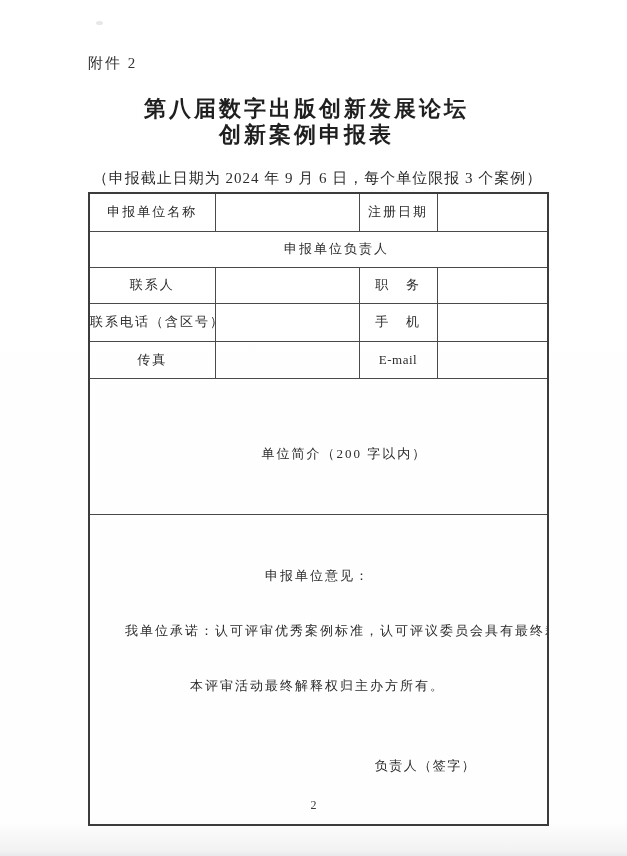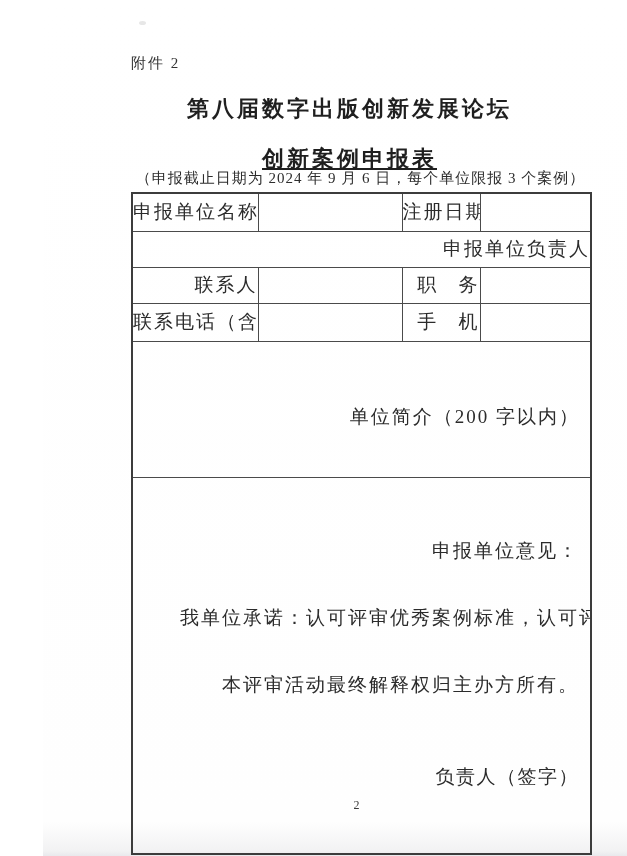--- a/index.html
+++ b/index.html
@@ -8,21 +8,20 @@
     background: #ffffff;
     font-family: "Liberation Serif", "DejaVu Serif", serif;
     color: #2b2b2b;
     position: relative;
     overflow: hidden;
   }
   .page {
     position: absolute;
     inset: 0;
     background: linear-gradient(180deg, #ffffff 0%, #fefefe 96%, #f2f2f3 99.4%, #e9e9ec 100%);
-    margin-left: 43px;
   }
   .attachment-label {
     position: absolute;
     left: 88px;
     top: 54px;
     font-size: 15px;
     letter-spacing: 2px;
     color: #333333;
   }
   .title {
@@ -30,21 +29,21 @@
     left: 0;
     width: 613px;
     text-align: center;
     font-family: "Liberation Sans", "DejaVu Sans", sans-serif;
     font-weight: 700;
     font-size: 22px;
     letter-spacing: 3px;
     color: #1f1f1f;
   }
   .title-line1 { top: 94px; }
-  .title-line2 { top: 144px; text-decoration: underline; }
+  .title-line2 { top: 120px; }
   .subtitle {
     position: absolute;
     left: 0;
     top: 169px;
     width: 627px;
     text-align: center;
     font-size: 15px;
     letter-spacing: 1px;
     color: #2d2d2d;
     white-space: pre;
@@ -54,23 +53,23 @@
     position: absolute;
     left: 88px;
     top: 192px;
     width: 459px;
     border-collapse: collapse;
     table-layout: fixed;
     border: 2px solid #3c3c3c;
   }
   table.form-table td {
     border: 1px solid #4a4a4a;
-    font-size: 19px;
+    font-size: 13px;
     color: #2b2b2b;
-    text-align: right;
+    text-align: center;
     vertical-align: middle;
     letter-spacing: 2px;
     white-space: pre;
     overflow: hidden;
   }
   td.label-tight { letter-spacing: 0.5px; font-size: 12.5px; }
   td.section-header { letter-spacing: 3px; padding-left: 36px; }
   td.block {
     text-align: left;
     vertical-align: top;
@@ -141,20 +140,26 @@
         <td></td>
         <td>职   务</td>
         <td></td>
       </tr>
       <tr style="height:38px">
         <td class="label-tight">联系电话（含区号）</td>
         <td></td>
         <td>手   机</td>
         <td></td>
       </tr>
+      <tr style="height:37px">
+        <td>传真</td>
+        <td></td>
+        <td style="letter-spacing:0.5px">E-mail</td>
+        <td></td>
+      </tr>
       <tr style="height:136px">
         <td class="block intro-cell" colspan="4">
           <span>单位简介（200 字以内）</span>
         </td>
       </tr>
       <tr style="height:176px">
         <td class="block opinion-cell" colspan="4">
           <span class="opinion-heading">申报单位意见：</span>
           <span class="opinion-line1">我单位承诺：认可评审优秀案例标准，认可评议委员会具有最终裁定权利，</span>
           <span class="opinion-line2">本评审活动最终解释权归主办方所有。</span>

